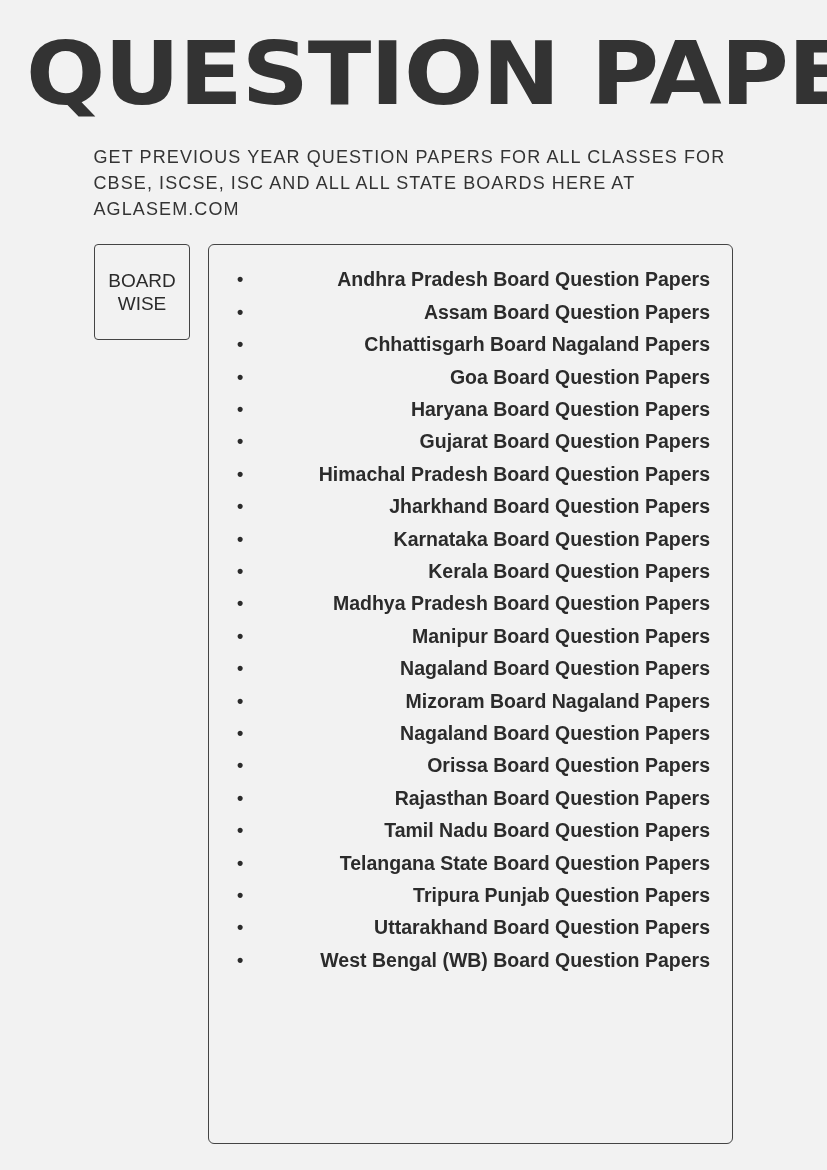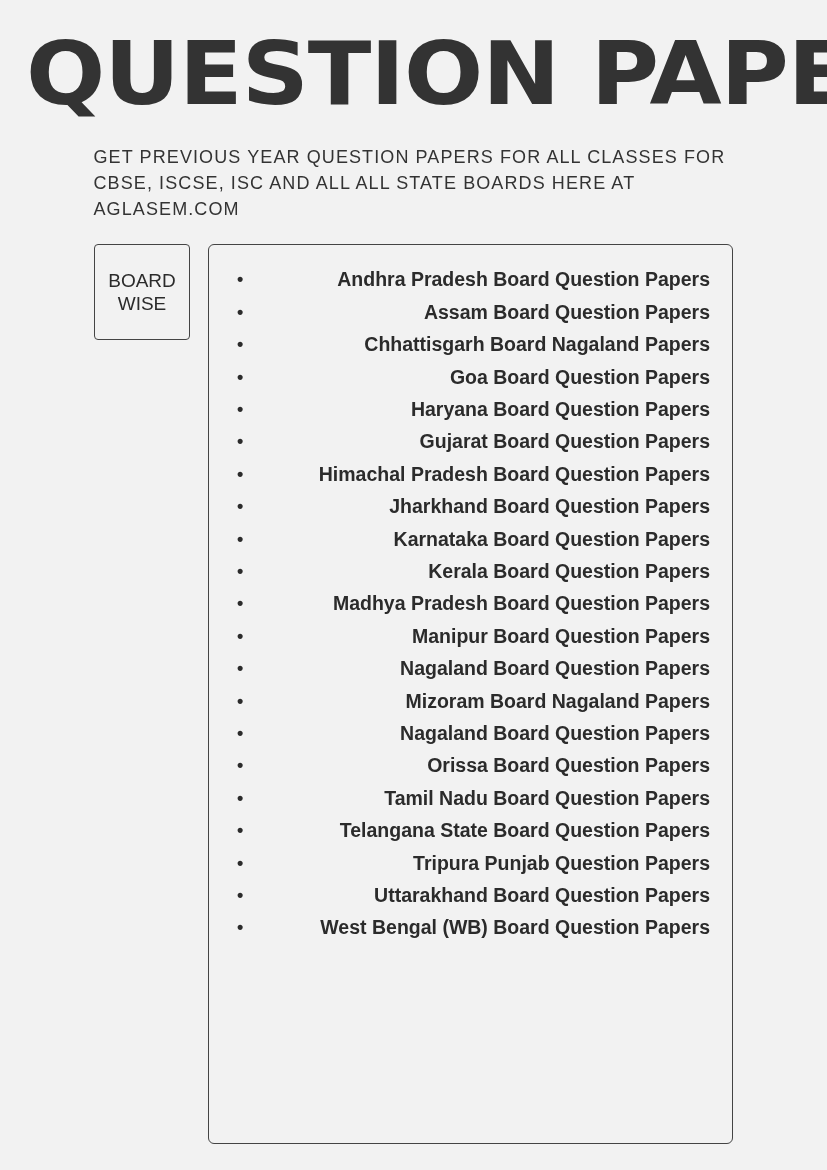--- a/index.html
+++ b/index.html
@@ -133,20 +133,21 @@
           <li>Himachal Pradesh Board Question Papers</li>
           <li>Jharkhand Board Question Papers</li>
           <li>Karnataka Board Question Papers</li>
           <li>Kerala Board Question Papers</li>
           <li>Madhya Pradesh Board Question Papers</li>
           <li>Manipur Board Question Papers</li>
           <li>Nagaland Board Question Papers</li>
           <li>Mizoram Board Nagaland Papers</li>
           <li>Nagaland Board Question Papers</li>
           <li>Orissa Board Question Papers</li>
+          <li>Rajasthan Board Question Papers</li>
           <li>Tamil Nadu Board Question Papers</li>
           <li>Telangana State Board Question Papers</li>
           <li>Tripura Punjab Question Papers</li>
           <li>Uttarakhand Board Question Papers</li>
           <li>West Bengal (WB) Board Question Papers</li>
         </ul>
     </div>
 
   </div>
 

